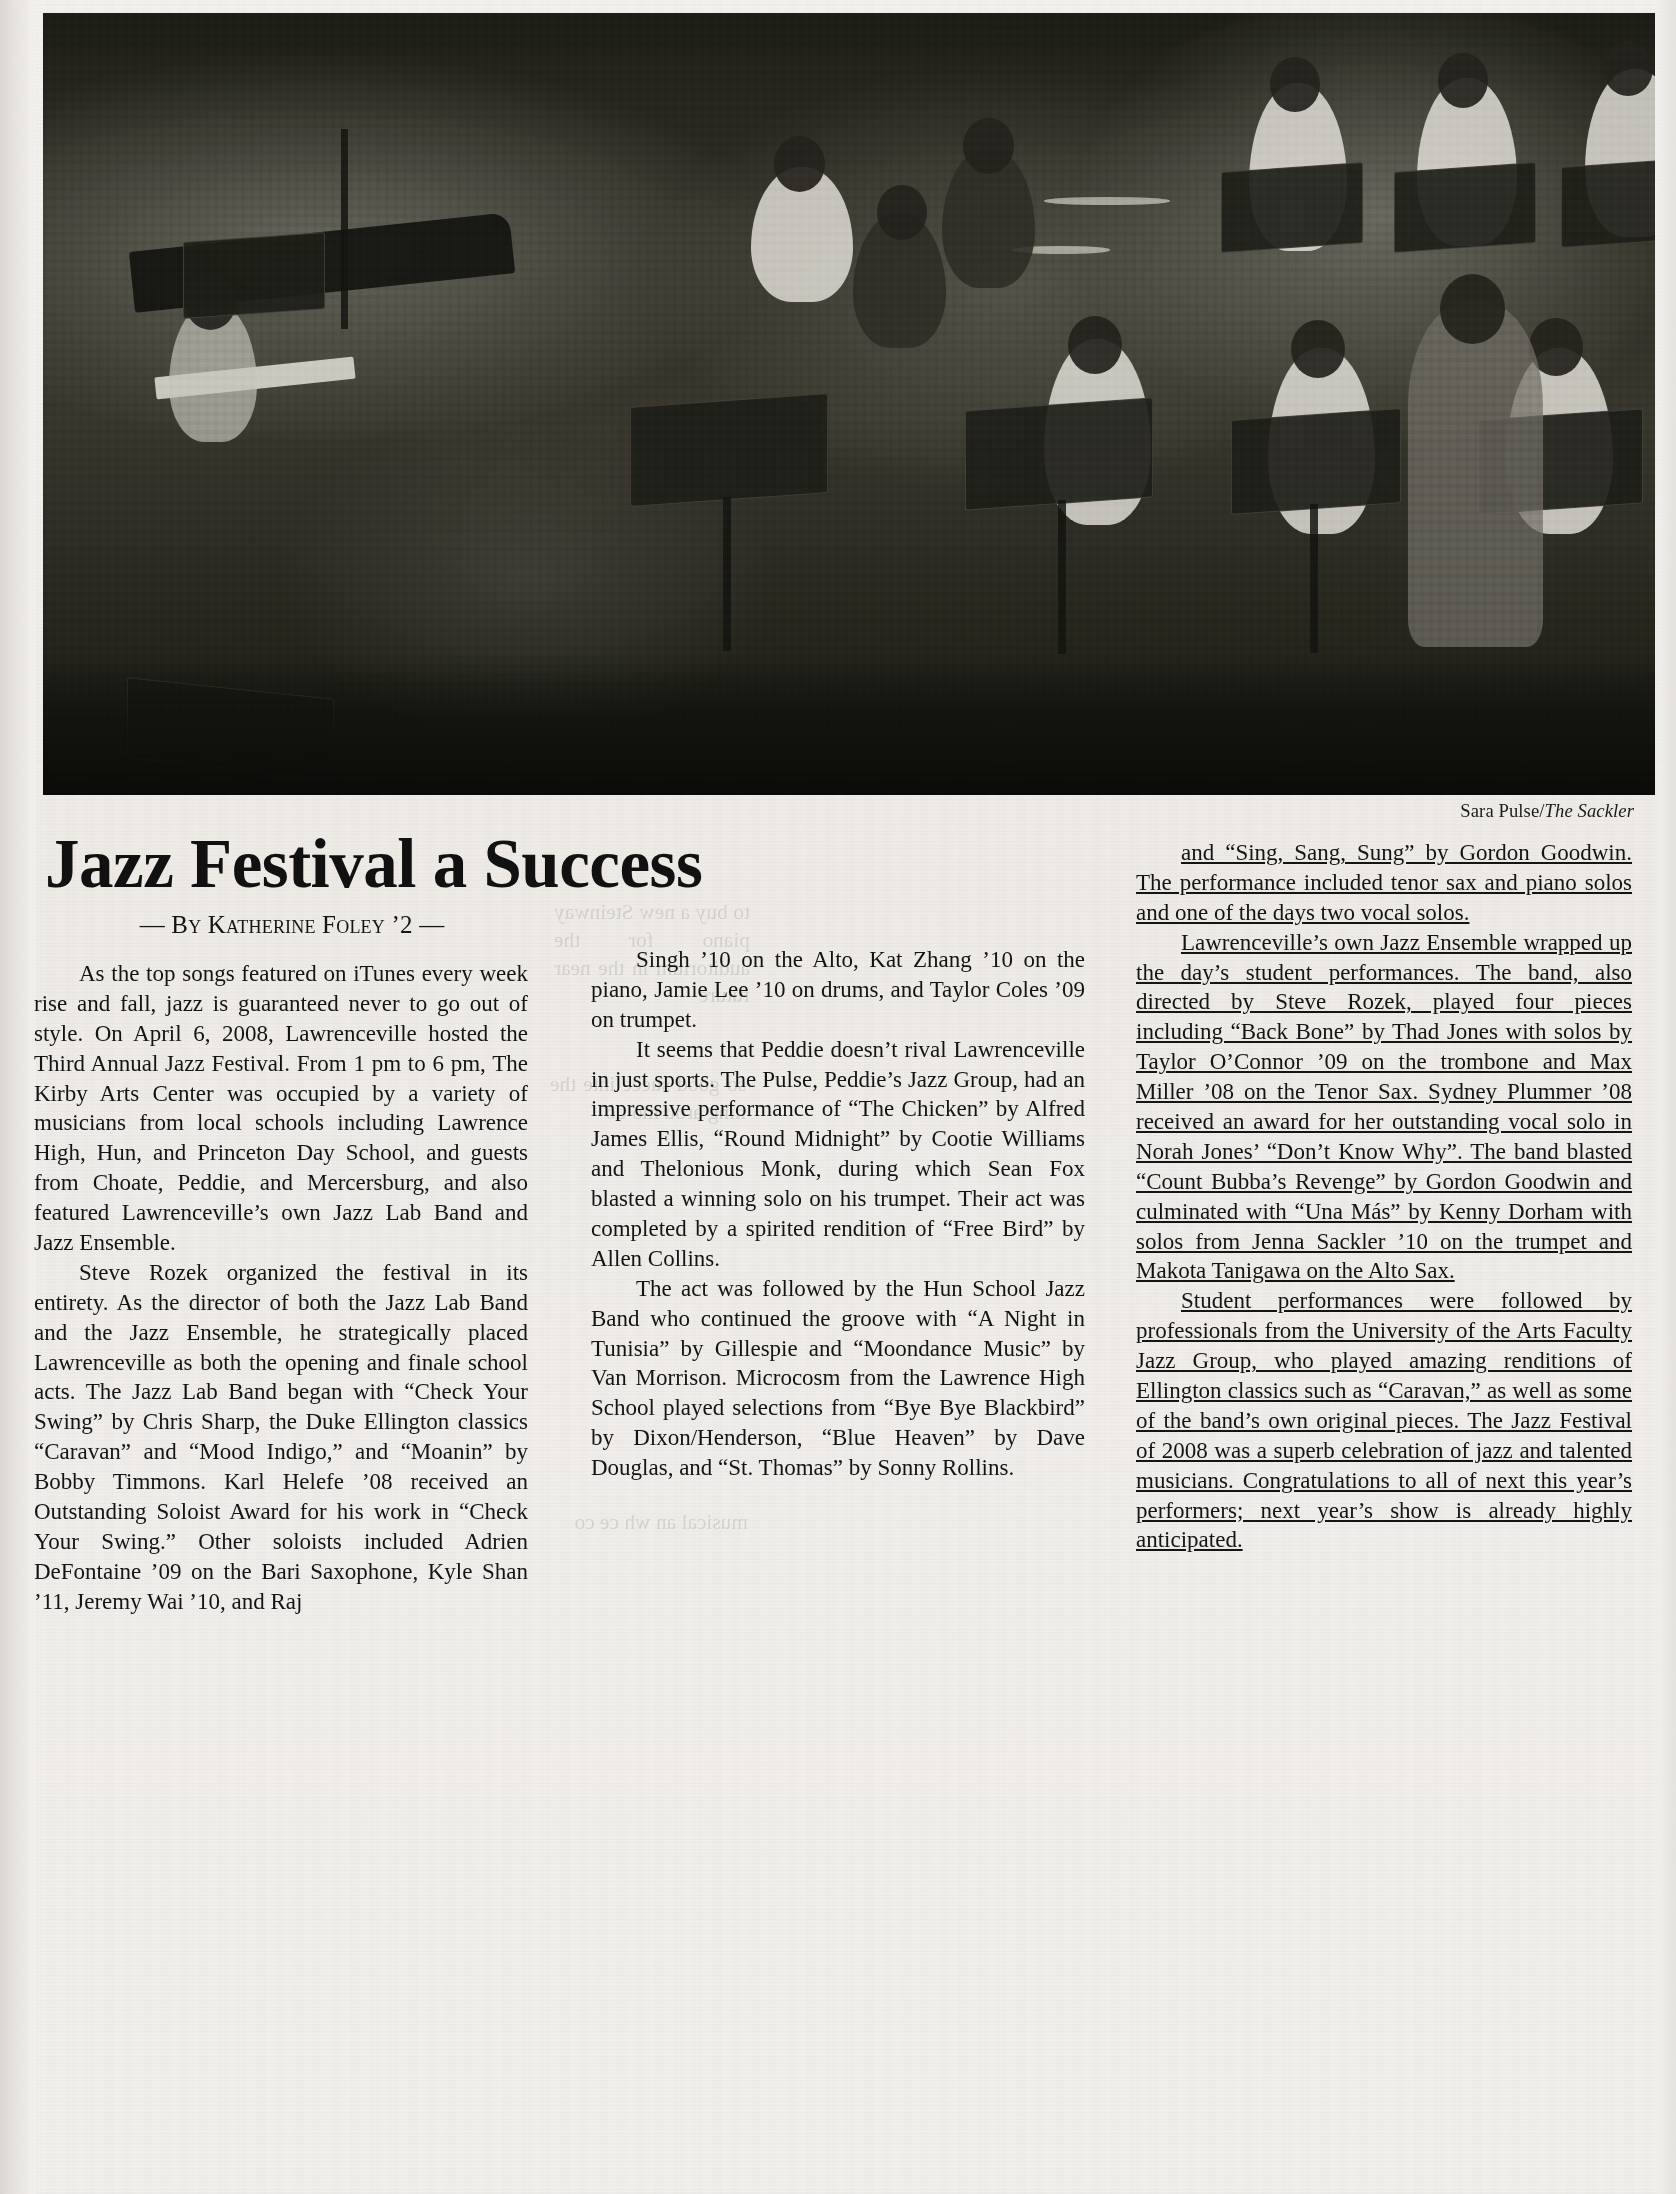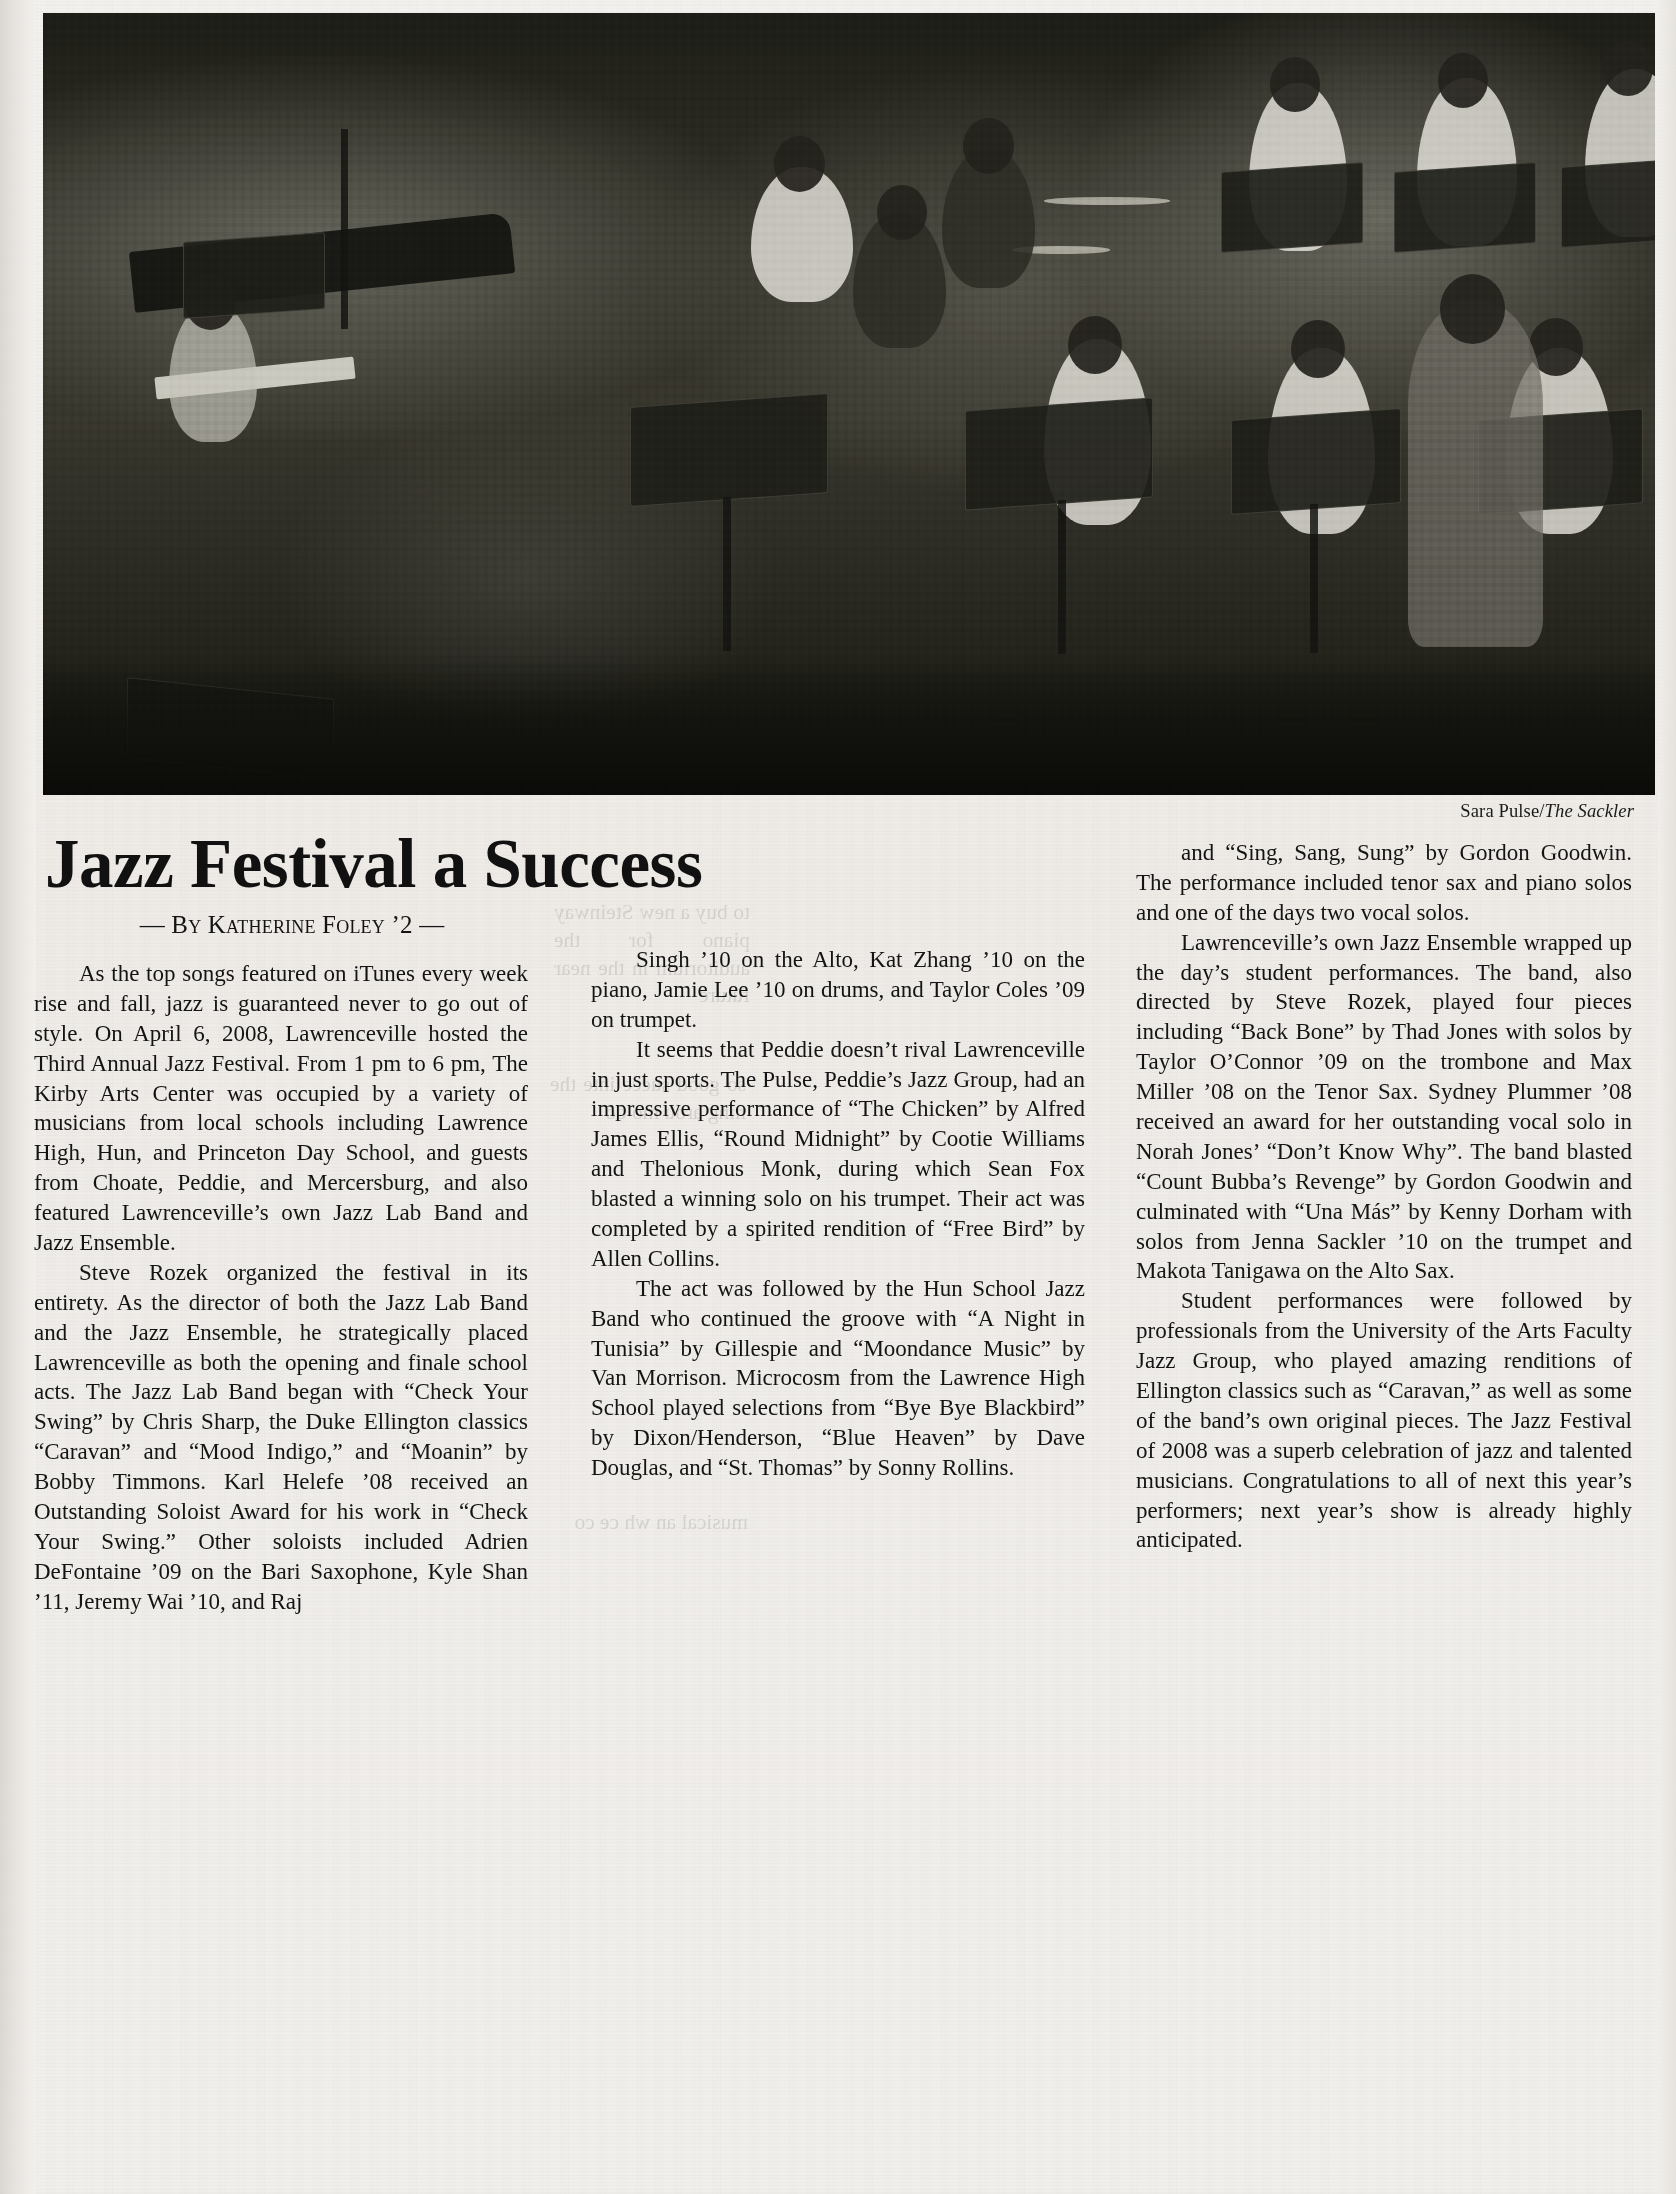--- a/index.html
+++ b/index.html
@@ -170,21 +170,21 @@
     line-height: 1.30;
     text-align: justify;
     text-justify: inter-word;
     color: #141414;
     hyphens: auto;
   }
   .col p { margin: 0 0 0 0; text-indent: 45px; }
   .col p + p { margin-top: 0; }
   #col1 { left: 34px; }
   #col2 { left: 591px; top: 945px; }
-  #col3 { left: 1136px; top: 838px; width: 496px; }
+  #col3 { left: 1136px; top: 838px; width: 496px; text-decoration: underline; }
 
   
   .bleed {
     position: absolute;
     color: rgba(40,40,40,0.13);
     font-size: 21.4px;
     line-height: 1.3;
     font-family: "Liberation Serif", serif;
     transform: scaleX(-1);
     pointer-events: none;

